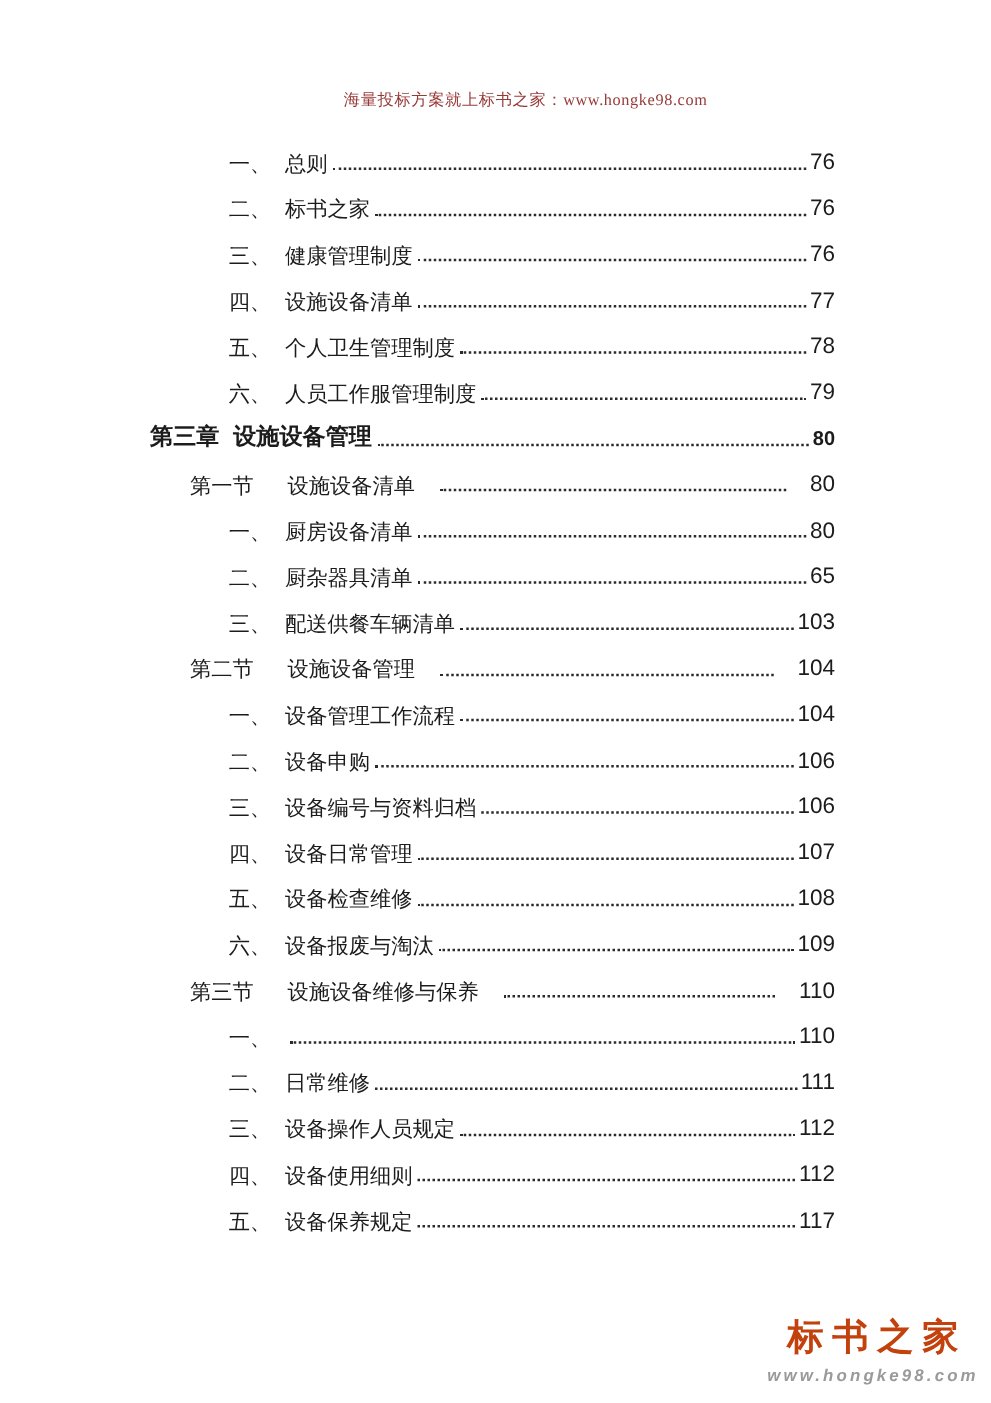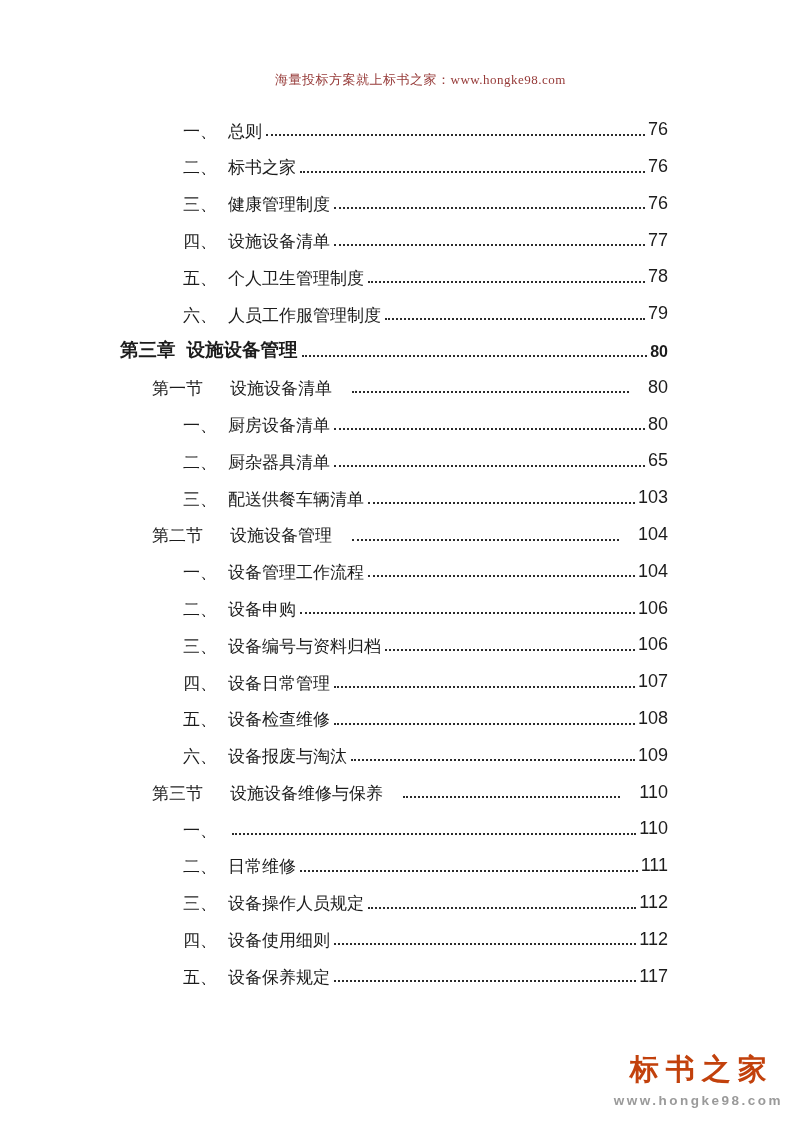--- a/index.html
+++ b/index.html
@@ -70,20 +70,21 @@
     letter-spacing: 7px;
     color: #c2410c;
     padding-left: 7px; 
   }
   .watermark-url {
     font-size: 13.5px;
     font-weight: bold;
     letter-spacing: 2.5px;
     color: #9a9a9a;
     margin-top: 3px;
+    font-style: italic;
   }
 </style>
 </head>
 <body>
 
 <div class="page-header">海量投标方案就上标书之家：www.hongke98.com</div>
 
 <div class="toc">
     <div class="toc-row level-item">
     <span class="toc-num">一、</span>

